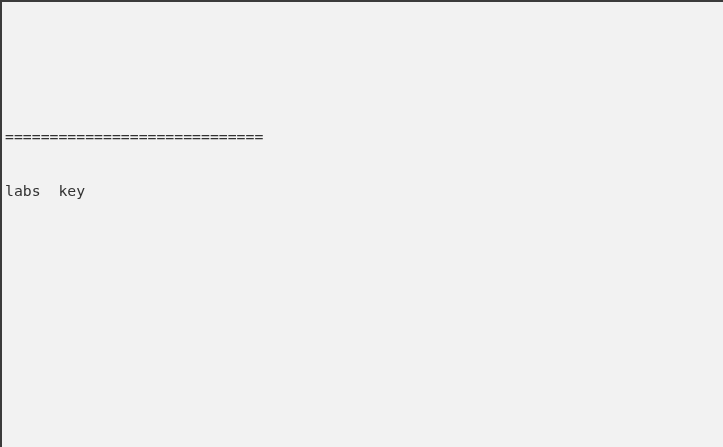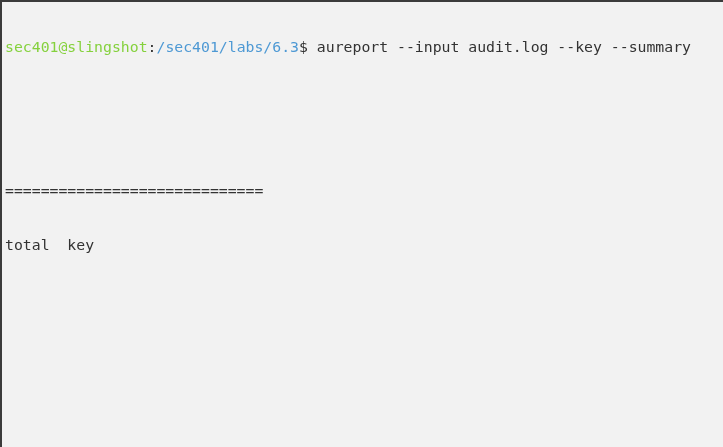--- a/index.html
+++ b/index.html
@@ -28,26 +28,25 @@
     white-space: pre;
   }
   .green { color: #85d13d; }
   .blue  { color: #4e99d4; }
   .sp  { display: inline-block; width: 1ch; }
 </style>
 </head>
 <body>
 
 <div class="terminal">
-  <div class="line"><span class="green">sec401@slingshot</span><span>:</span><span class="blue">/sec401/labs/6.3</span><span>$</span><span class="sp"></span><span>aureport --input audit.log --key --summary</span></div>
 
   <div class="line"></div>
 
   <div class="line">=============================</div>
-  <div class="line">total  key</div>
+  <div class="line">labs  key</div>
   
 
   
   
   
   
   
   
   
   

